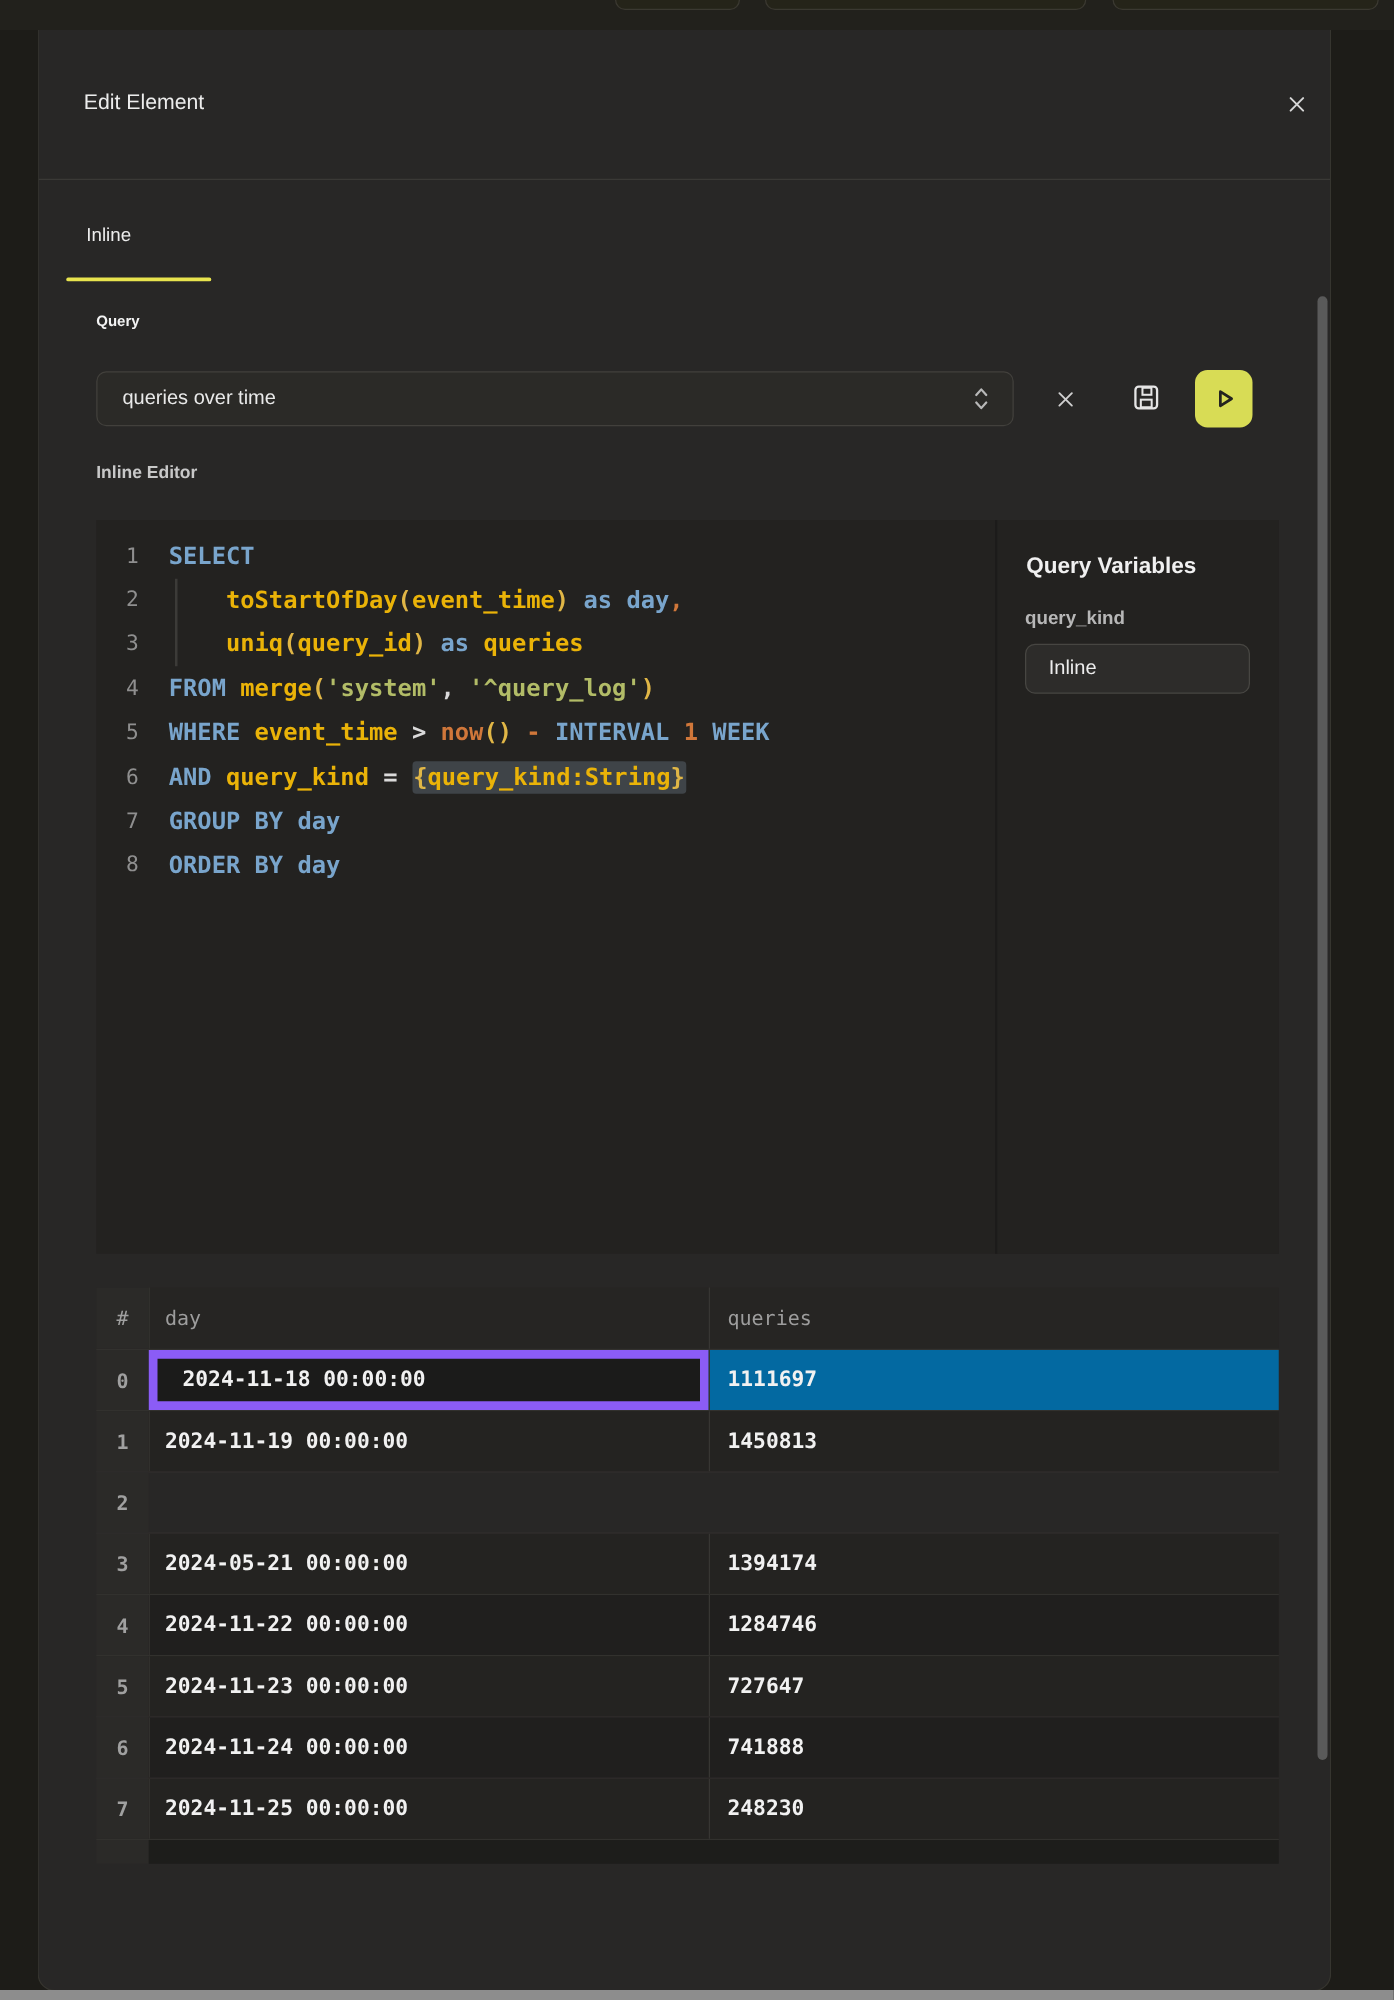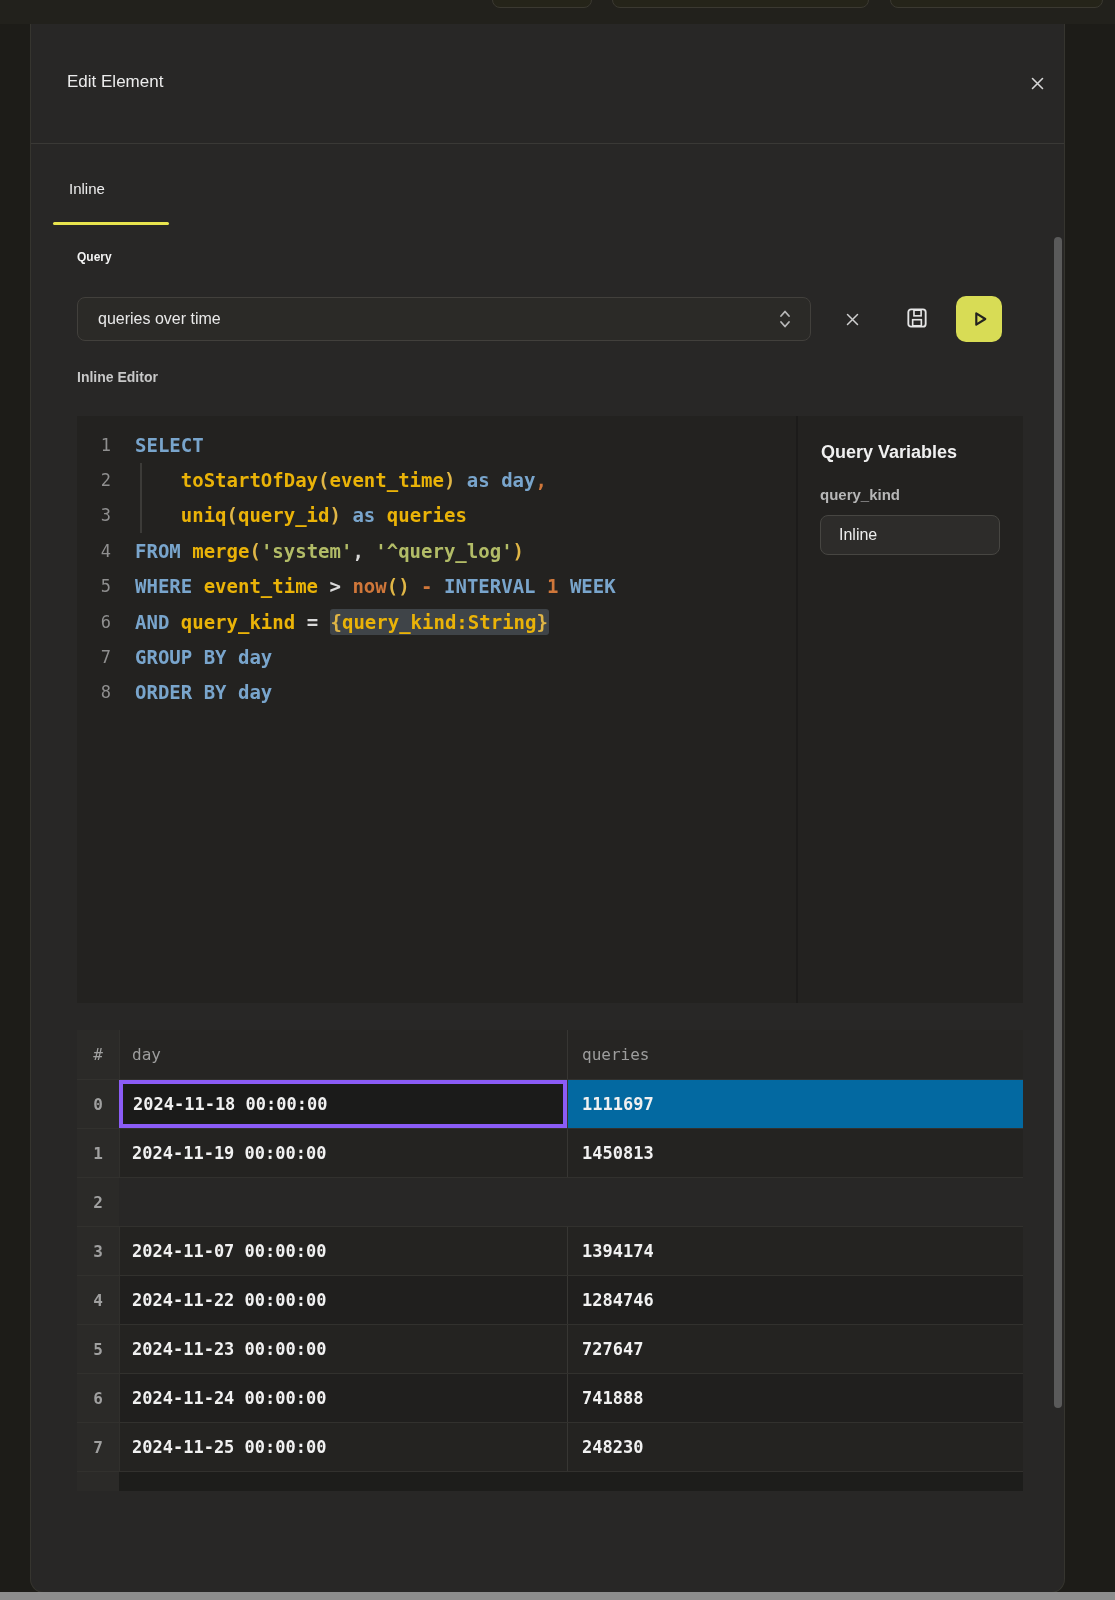--- a/index.html
+++ b/index.html
@@ -62,21 +62,21 @@
   .t-row > div { display:flex; align-items:center; }
   .c-idx { width:42px; justify-content:center; background:#2b2a28; color:#a0a0a0; font-size:16px; flex:none; }
   .c-day { width:448px; padding-left:12px; flex:none; border-left:1px solid #31302d; }
   .c-q   { width:456px; padding-left:14px; flex:none; border-left:1px solid #373633; }
   .t-header { background:#262523; color:#9d9d9d; font-size:16px; }
   .t-header .c-idx { background:#2b2a28; }
   .t-body .t-row { border-top:1px solid #32312e; font-size:17px; font-weight:700; color:#f1f1f1; }
   .t-body .t-row:nth-child(even) .c-day, .t-body .t-row:nth-child(even) .c-q { background:#242321; }
   .t-body .t-row:nth-child(odd)  .c-day, .t-body .t-row:nth-child(odd)  .c-q { background:#201f1e; }
   .t-body .t-row.sel-row .c-day, .t-body .t-row.sel-row .c-q { background:#0369a1; }
-  .t-body .c-day.selected { border:4px solid #8b5cf6; padding-left:10px; background:#1b1b1a !important; }
+  .t-body .c-day.selected { border:7px solid #8b5cf6; padding-left:20px; background:#1b1b1a !important; }
   .t-footer { display:flex; height:20px; border-top:1px solid #32312e; }
   .t-footer .f-idx { width:42px; background:#2b2a28; flex:none; }
   .t-footer .f-rest { flex:1; background:#1d1d1b; }
 
   .vscrollbar { position:absolute; left:1023px; top:213px; width:8px; height:1171px; background:#5a5a5a; border-radius:4px; }
 
   svg { display:block; }
 </style>
 </head>
 <body>
@@ -175,21 +175,21 @@
         <div class="t-row">
           <div class="c-idx">1</div>
           <div class="c-day">2024-11-19 00:00:00</div>
           <div class="c-q">1450813</div>
         </div>
         <div class="t-row">
           <div class="c-idx">2</div>
         </div>
         <div class="t-row">
           <div class="c-idx">3</div>
-          <div class="c-day">2024-11-07 00:00:00</div>
+          <div class="c-day">2024-05-21 00:00:00</div>
           <div class="c-q">1394174</div>
         </div>
         <div class="t-row">
           <div class="c-idx">4</div>
           <div class="c-day">2024-11-22 00:00:00</div>
           <div class="c-q">1284746</div>
         </div>
         <div class="t-row">
           <div class="c-idx">5</div>
           <div class="c-day">2024-11-23 00:00:00</div>

